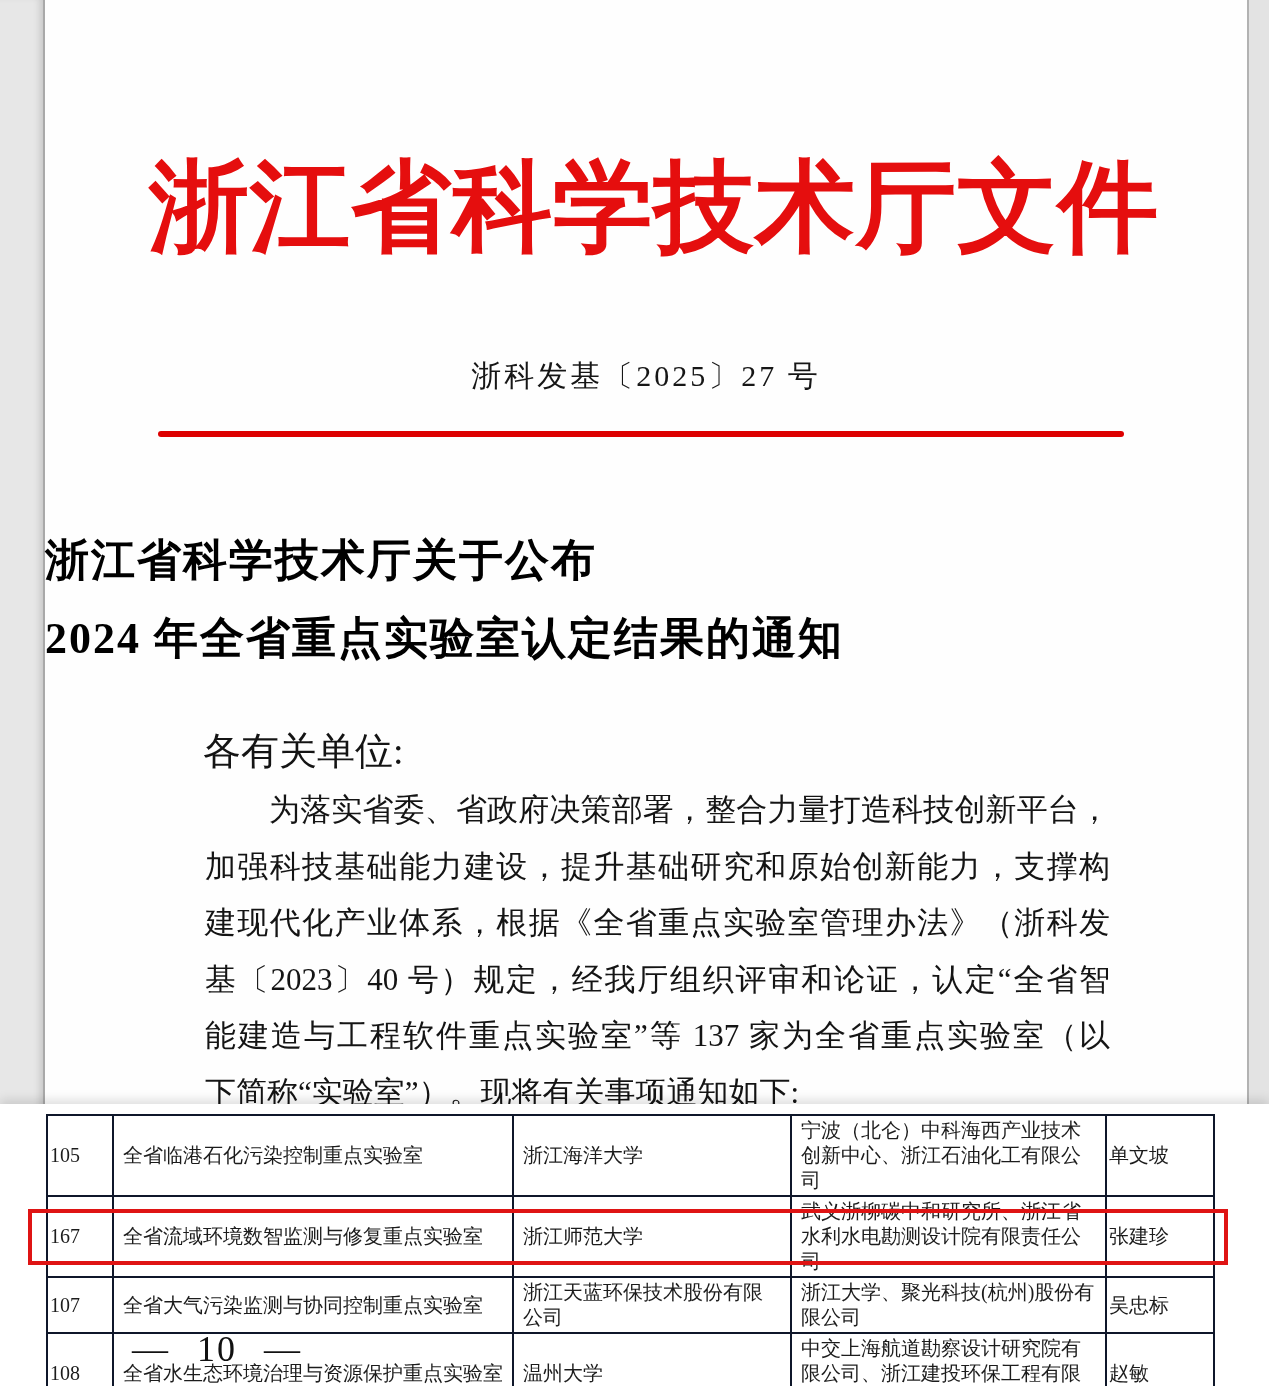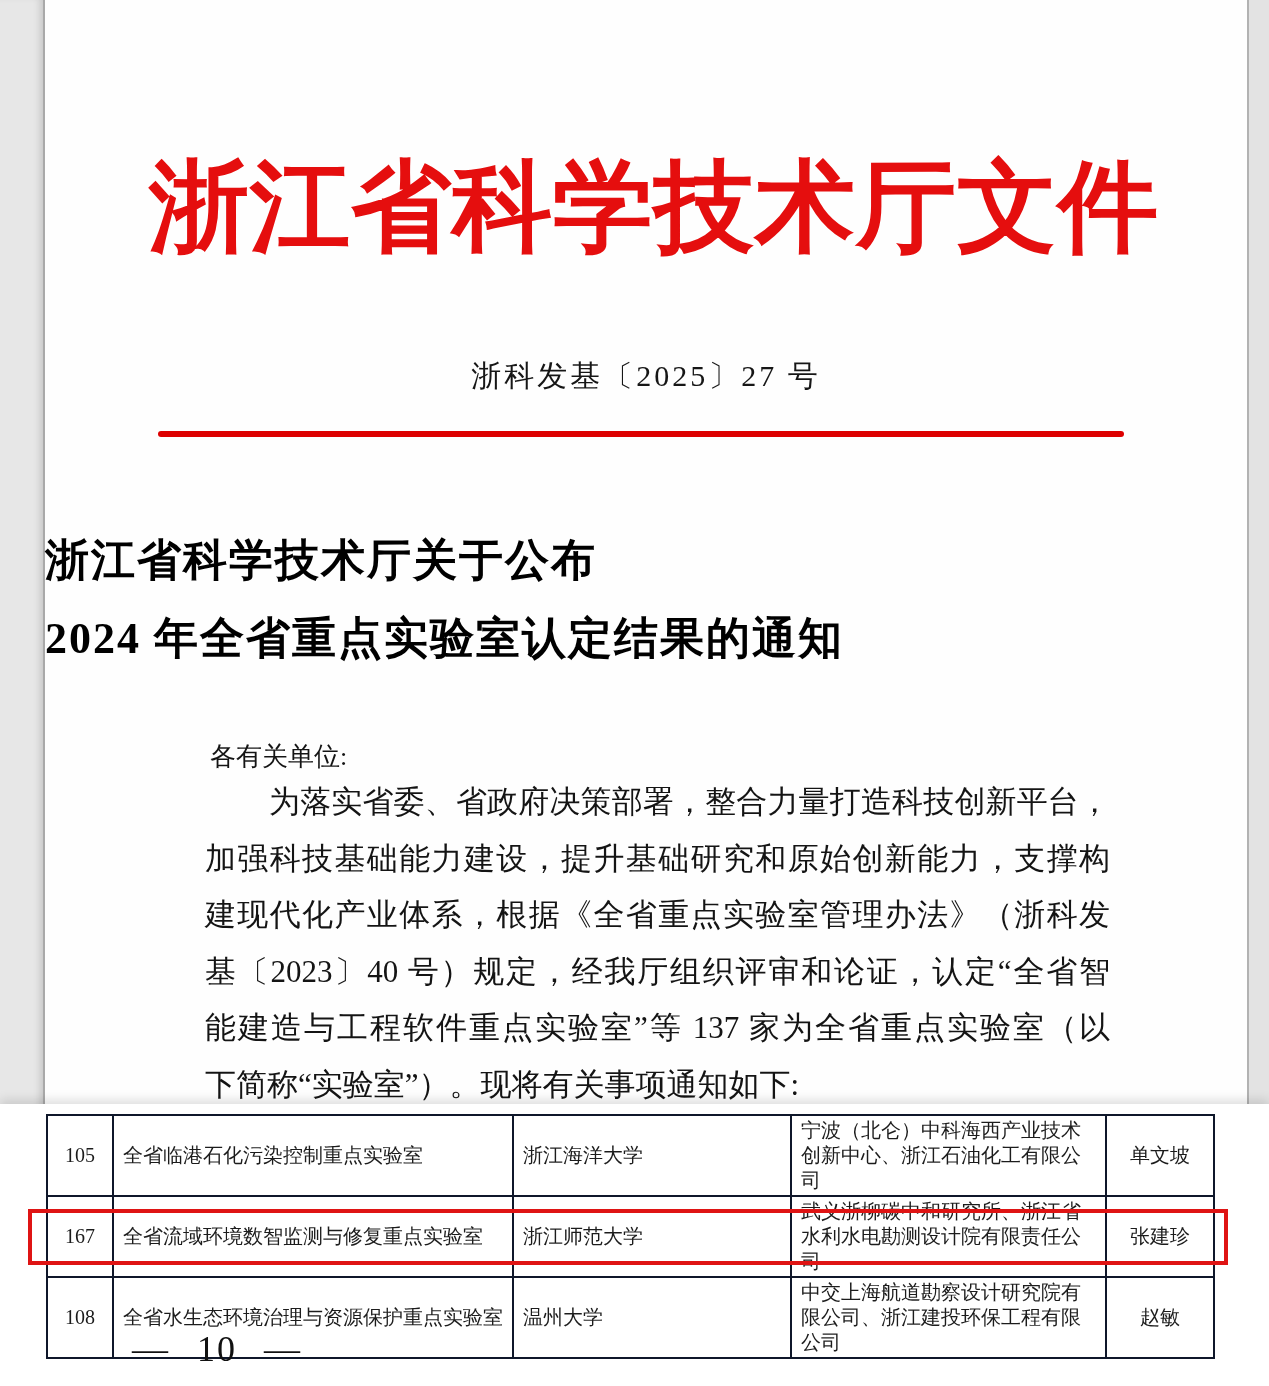--- a/index.html
+++ b/index.html
@@ -31,46 +31,46 @@
   }
   .red-rule {
     position:absolute; top:431px; left:158px; width:966px; height:6px;
     background:#dd0000; border-radius:3px;
   }
   .notice-title {
     position:absolute; top:522px; left:45px; right:22px;
     text-align:left; font-size:44px; font-weight:bold;
     line-height:78px; letter-spacing:2px; color:#000;
   }
-  .salutation { position:absolute; top:726px; left:210px; font-size:26px;margin-top:13px; }
+  .salutation { position:absolute; top:726px; left:203px; font-size:38px; }
   .body-text { position:absolute; top:779px; left:205px; width:905px; font-size:31px; }
   .body-line {
     height:56.5px; line-height:46px;
     text-align:justify; text-align-last:justify;
   }
-  .body-line.indent { text-indent:64px; }
+  .body-line.indent { text-indent:64px;margin-top:8px; }
   .body-line.last { text-align-last:left; }
   
   .table-section {
     position:absolute; top:1104px; left:0; width:1269px; height:282px;
     background:#ffffff; box-shadow:0 -4px 10px rgba(0,0,0,.13);
   }
   .labs-table {
     position:absolute; top:10px; left:46px; width:1167px;
     border-collapse:collapse; table-layout:fixed; font-size:20px; color:#1c1c1c;
   }
   .labs-table td {
     border:2px solid #0f172a; vertical-align:middle;
     padding:2px 9px; line-height:25px;
   }
   .labs-table tr:nth-child(1){ height:51px; }
   .labs-table tr:nth-child(2){ height:48px; }
   .labs-table tr:nth-child(3){ height:52px; }
   .labs-table tr:nth-child(4){ height:48px; }
-  .labs-table td.c-index, .labs-table td.c-director { text-align:center; padding:2px 2px; }
+  .labs-table td.c-index, .labs-table td.c-director { text-align:left; padding:2px 2px; }
   .highlight-box {
     position:absolute; left:28px; top:105px; width:1200px; height:56px;
     border:4px solid #df1414; pointer-events:none;
   }
   .page-number {
     position:absolute; left:84px; top:224px; font-size:36px;
     letter-spacing:2px; word-spacing:16px; color:#111;margin-left:48px;
   }
 </style>
 </head>
@@ -121,20 +121,27 @@
           <td class="c-director">单文坡</td>
         </tr>
         <tr>
           <td class="c-index">167</td>
           <td>全省流域环境数智监测与修复重点实验室</td>
           <td>浙江师范大学</td>
           <td>武义浙柳碳中和研究所、浙江省水利水电勘测设计院有限责任公司</td>
           <td class="c-director">张建珍</td>
         </tr>
         <tr>
+          <td class="c-index">107</td>
+          <td>全省大气污染监测与协同控制重点实验室</td>
+          <td>浙江天蓝环保技术股份有限公司</td>
+          <td>浙江大学、聚光科技(杭州)股份有限公司</td>
+          <td class="c-director">吴忠标</td>
+        </tr>
+        <tr>
           <td class="c-index">108</td>
           <td>全省水生态环境治理与资源保护重点实验室</td>
           <td>温州大学</td>
           <td>中交上海航道勘察设计研究院有限公司、浙江建投环保工程有限公司</td>
           <td class="c-director">赵敏</td>
         </tr>
       </tbody>
     </table>
 
     <div class="highlight-box"></div>

